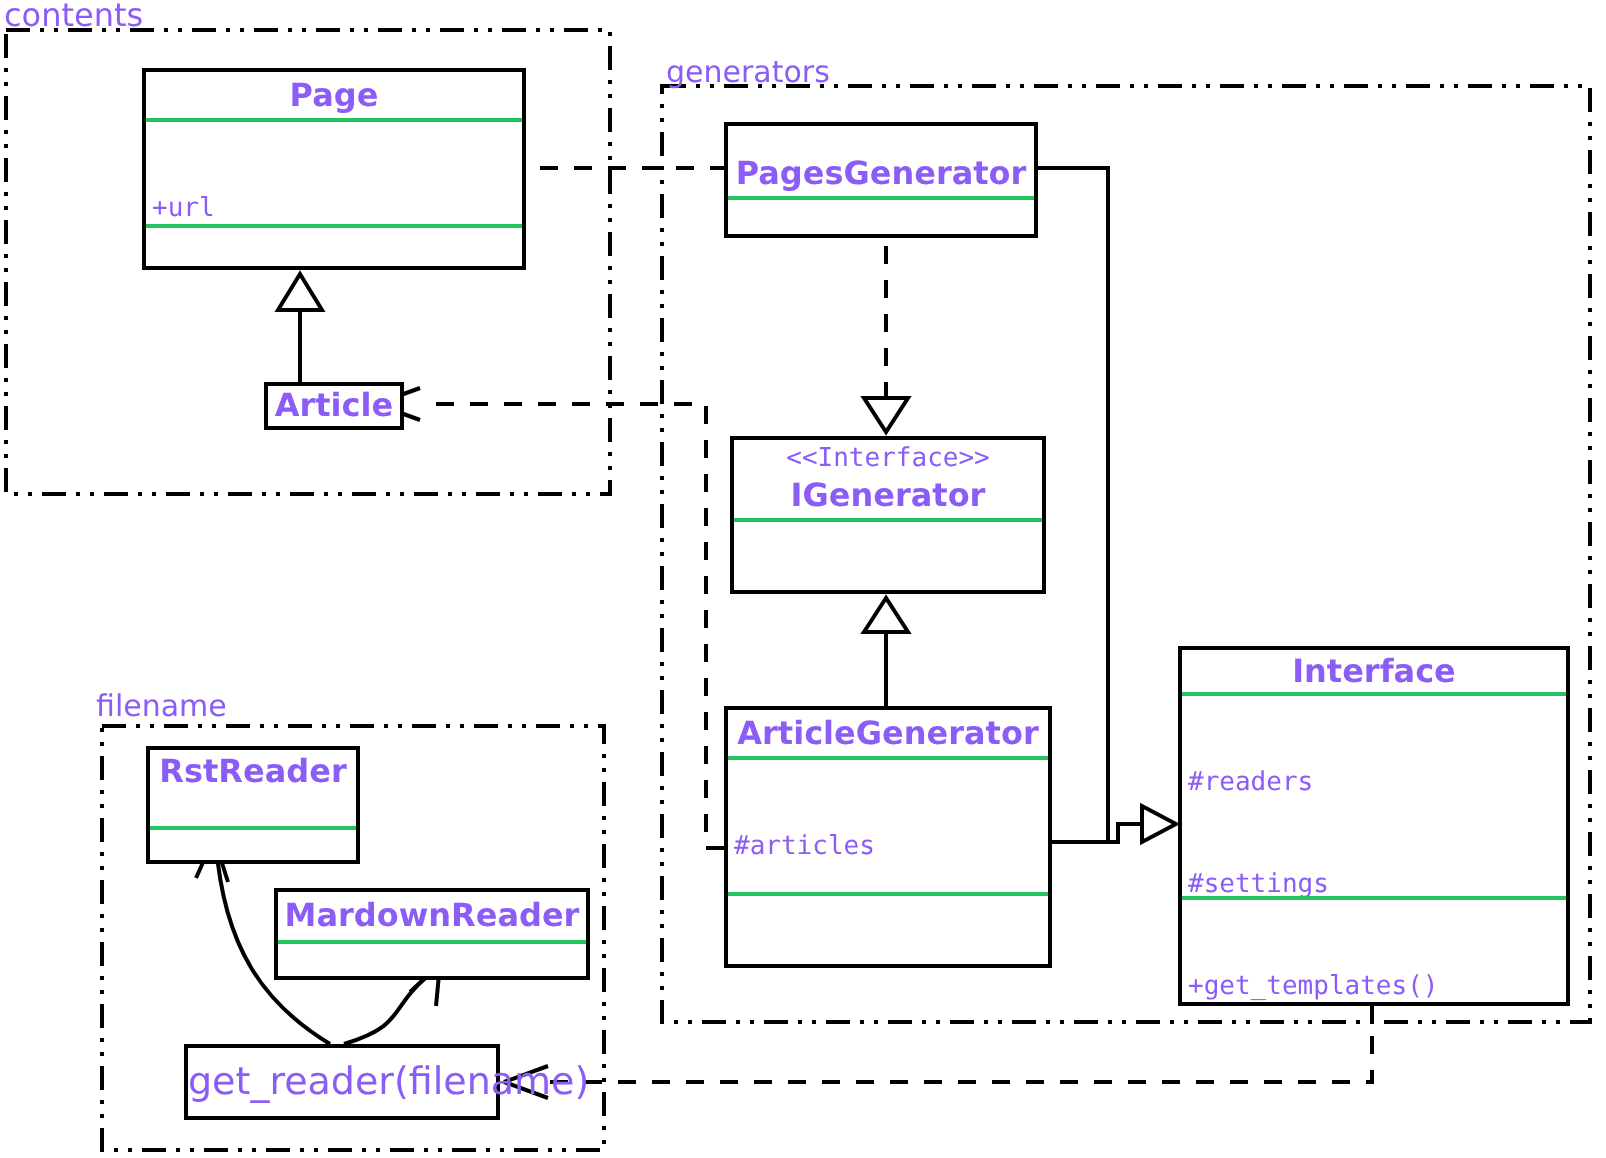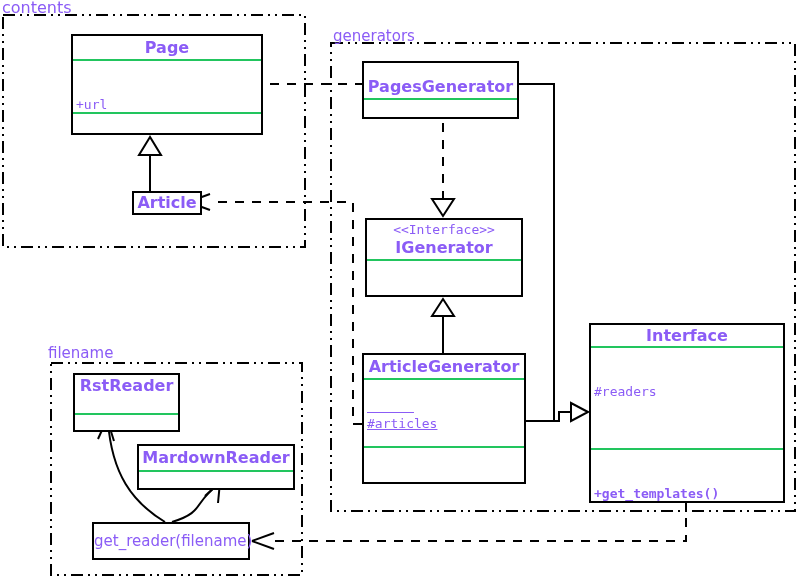--- a/index.html
+++ b/index.html
@@ -9,21 +9,21 @@
   .pkg-label{position:absolute;font-size:15px;line-height:16px;background:transparent;white-space:nowrap;}
   .cls{position:absolute;background:#ffffff;border:2px solid #000;box-sizing:border-box;}
   .cls-title{font-weight:bold;font-size:16px;text-align:center;white-space:nowrap;overflow:hidden;
              font-family:"DejaVu Sans","Liberation Sans",sans-serif;}
   .cls-stereo{font-family:"DejaVu Sans Mono","Liberation Mono",monospace;font-weight:normal;
               font-size:13px;text-align:center;line-height:16px;}
   .cls-sec{border-top:2px solid #22c55e;font-family:"DejaVu Sans Mono","Liberation Mono",monospace;
            font-size:13px;line-height:17px;padding:1px 3px;white-space:pre;overflow:hidden;box-sizing:border-box;}
   .cls-single{font-weight:bold;font-size:16px;text-align:center;}
   .fn-box{position:absolute;background:#fff;border:2px solid #000;box-sizing:border-box;
-          font-size:15px;text-align:center;}
+          font-size:19px;text-align:center;}
 </style>
 </head>
 <body>
 
 <div class="diagram">
 
   <svg class="layer" width="803" height="579" viewBox="0 0 803 579">
 
     <g>
       <rect x="3" y="15" width="302" height="232" fill="none" stroke="#000" stroke-width="2" stroke-dasharray="12 5 2 5 2 5"></rect>
@@ -120,42 +120,43 @@
       <div class="cls-title" style="line-height:19px;height:19px;">IGenerator</div>
     </div>
     <div class="cls-sec" style="height:36px;">
       
       
     </div>
   </div>
 
   <div class="cls" style="left:362px;top:353px;width:164px;">
     <div class="cls-title" style="line-height:23px;height:23px;text-align:center;">ArticleGenerator</div>
-    <div class="cls-sec" style="height:68px;text-decoration:underline;">
+    <div class="cls-sec" style="height:68px;">
       <div>#articles</div>
       
       
       
     </div>
     <div class="cls-sec" style="height:36px;">
       
       
     </div>
   </div>
 
   <div class="cls" style="left:589px;top:323px;width:196px;">
     <div class="cls-title" style="line-height:21px;height:21px;">Interface</div>
     <div class="cls-sec" style="height:102px;">
       <div>#readers</div>
+      <div>#settings</div>
       
       
       
       
     </div>
-    <div class="cls-sec" style="height:53px;font-weight:bold;">
+    <div class="cls-sec" style="height:53px;">
       <div>+get_templates()</div>
       
       
     </div>
   </div>
 
   <div class="cls" style="left:73px;top:373px;width:107px;">
     <div class="cls-title" style="line-height:21px;height:38px;">RstReader</div>
     <div class="cls-sec" style="height:17px;line-height:15px;">
       

